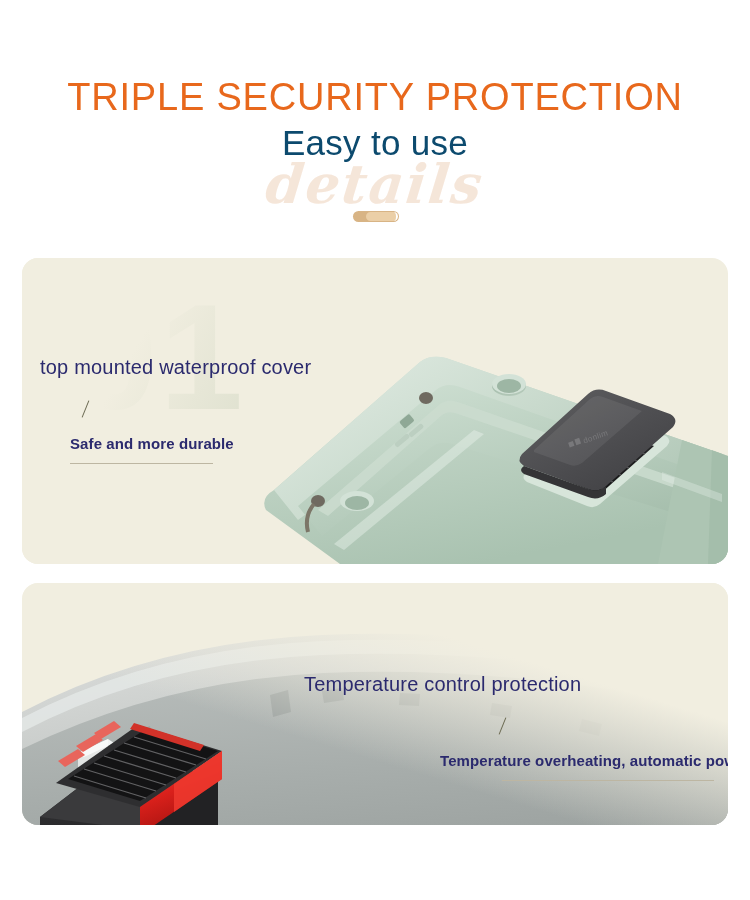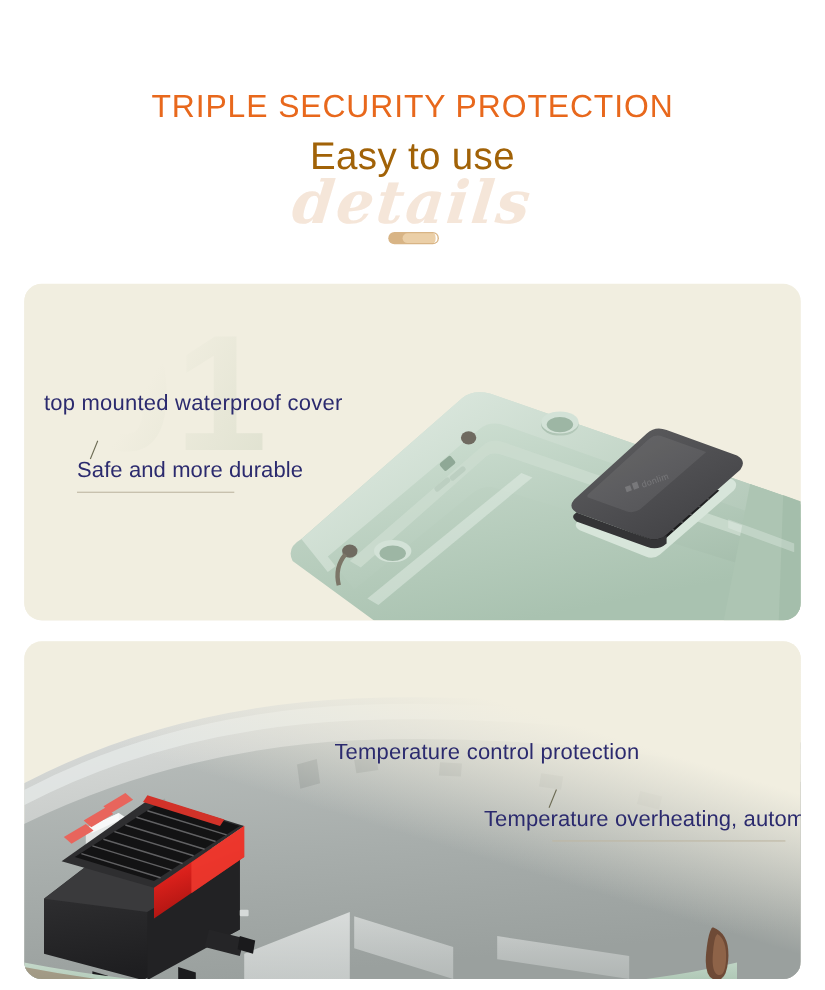--- a/index.html
+++ b/index.html
@@ -26,31 +26,31 @@
     background: #ffffff;
   }
   .headline-wrap {
     position: absolute;
     left: 0;
     top: 80px;
     width: 750px;
     text-align: center;
   }
   .headline-main {
-    font-size: 29px;
+    font-size: 38px;
     letter-spacing: 0.8px;
     color: #E8681C;
     font-weight: 400;
     line-height: 34px;
     white-space: nowrap;
   }
   .headline-sub {
     margin-top: 9px;
     font-size: 35px;
-    color: #a16207;
+    color: #0c4a6e;
     font-weight: 400;
     line-height: 40px;
     letter-spacing: 0.3px;
     position: relative;
     z-index: 3;
   }
   .watermark-script {
     position: absolute;
     left: 0;
     top: 152px;
@@ -92,21 +92,21 @@
   
   .panel {
     position: absolute;
     left: 22px;
     width: 706px;
     border-radius: 16px;
     background: #F1EEE0;
     overflow: hidden;
   }
   #panel-01 { top: 258px; height: 306px; }
-  #panel-02 { top: 583px; height: 307px; }
+  #panel-02 { top: 583px; height: 242px; }
 
   .big-number {
     position: absolute;
     font-family: "Liberation Sans", sans-serif;
     font-weight: 700;
     font-size: 150px;
     line-height: 150px;
     color: #DCDFCD;
     letter-spacing: 2px;
     user-select: none;
@@ -132,23 +132,24 @@
     display: block;
     width: 1px;
     height: 18px;
     background: #6B6A52;
     transform: rotate(22deg);
     margin: 20px 0 0 45px;
   }
   #text-02 .slash { margin-left: 198px; }
 
   .panel-sub {
-    font-size: 20px;
+    margin-top: 16px;
+    font-size: 15px;
     color: #2B2A6E;
-    font-weight: 400;
+    font-weight: 700;
     letter-spacing: 0.1px;
     white-space: nowrap;
     line-height: 20px;
   }
   #text-01 .panel-sub { margin-left: 30px; }
   #text-02 .panel-sub { margin-left: 136px; }
 
   .rule {
     height: 1px;
     background: #BDB6A2;

